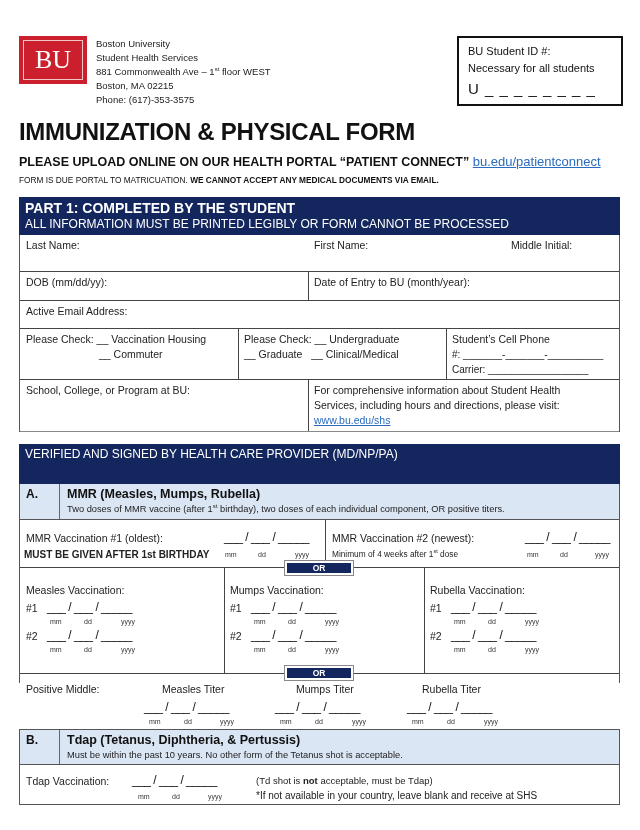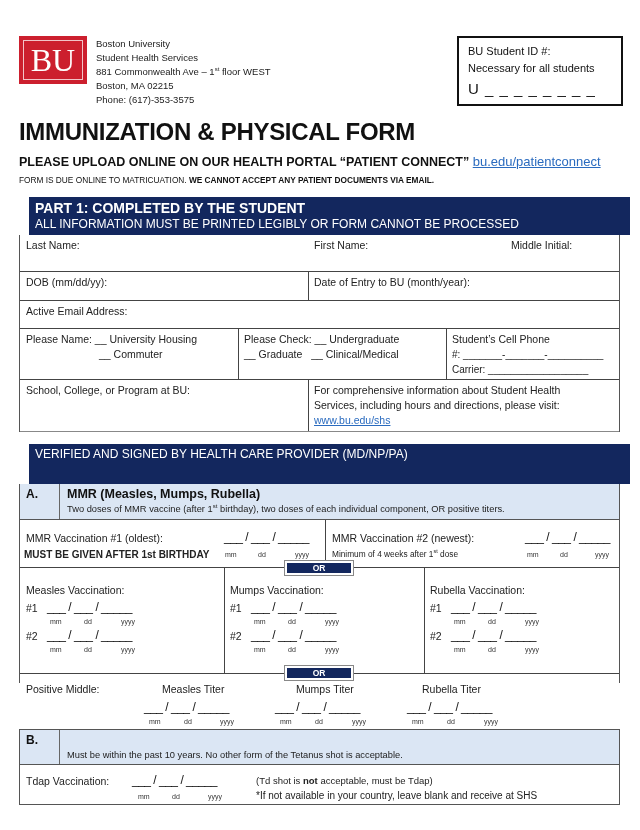--- a/index.html
+++ b/index.html
@@ -3,35 +3,35 @@
   <meta charset="utf-8">
   <style>
     * { box-sizing: border-box; margin: 0; padding: 0; }
     html, body { width: 640px; height: 830px; background: #ffffff; overflow: hidden; }
     body { position: relative; font-family: "Liberation Sans", "DejaVu Sans", sans-serif; color: #111; }
     .abs { position: absolute; }
 
     
     .logo { left: 19px; top: 36px; width: 68px; height: 48px; background: #cc1f2e; border: 1px solid #cc1f2e; }
     .logo-inner { position: absolute; left: 3px; top: 3px; right: 3px; bottom: 3px; border: 1px solid #f2c4c8; display: flex; align-items: center; justify-content: center; }
-    .logo-text { font-family: "Liberation Serif", "DejaVu Serif", serif; color: #fff; font-size: 32px; letter-spacing: 0px; line-height: 1; }
+    .logo-text { font-family: "Liberation Serif", "DejaVu Serif", serif; color: #fff; font-size: 26px; letter-spacing: 0px; line-height: 1; }
     .address { left: 96px; top: 37px; font-size: 9.5px; line-height: 14px; color: #222; }
     .address sup { font-size: 6px; vertical-align: super; line-height: 0; }
 
     .idbox { left: 457px; top: 36px; width: 166px; height: 70px; border: 2px solid #111; padding: 5px 0 0 9px; font-size: 11px; line-height: 17px; }
     .idline { font-size: 15px; margin-top: 3px; letter-spacing: 1px; }
 
     .title { left: 19px; top: 118px; font-size: 24px; font-weight: bold; letter-spacing: -0.3px; color: #111; }
     .upload { left: 19px; top: 154px; font-size: 12.5px; font-weight: bold; color: #111; }
     .upload a { font-weight: normal; color: #2a6bbf; text-decoration: underline; font-size: 13px; }
     .due { left: 19px; top: 175px; font-size: 8.3px; color: #111; }
     .due b { font-weight: bold; }
 
     
-    .sect-head { left: 29px; width: 601px; background: #13275e; color: #fff; padding: 3px 6px 18px 6px; }
+    .sect-head { left: 19px; width: 601px; background: #13275e; color: #fff; padding: 3px 6px 18px 6px; }
     .sect-head .h1 { font-size: 14px; font-weight: bold; line-height: 17px; }
     .sect-head .h2 { font-size: 12px; line-height: 15px; }
     .req { color: #e8222d; }
 
     
     .grid { left: 19px; width: 601px; border-left: 1px solid #555; border-right: 1px solid #555; }
     .cell { position: absolute; font-size: 10.5px; color: #222; padding: 3px 6px; line-height: 15px; }
     .hline { position: absolute; height: 1px; background: #444; }
     .vline { position: absolute; width: 1px; background: #444; }
     .link { color: #2a6bbf; text-decoration: underline; }
@@ -69,21 +69,21 @@
 </div>
 
 <div class="abs idbox">
   <div>BU Student ID #:</div>
   <div>Necessary for all students</div>
   <div class="idline"><span>U</span> <span>_ _ _ _ _ _ _ _</span></div>
 </div>
 
 <div class="abs title">IMMUNIZATION &amp; PHYSICAL FORM</div>
 <div class="abs upload"><span>PLEASE UPLOAD ONLINE ON OUR HEALTH PORTAL “PATIENT CONNECT” </span><a>bu.edu/patientconnect</a></div>
-<div class="abs due"><span>FORM IS DUE ONLINE TO MATRICUATION.  </span><b>WE CANNOT ACCEPT ANY PATIENT DOCUMENTS VIA EMAIL.</b></div>
+<div class="abs due"><span>FORM IS DUE PORTAL TO MATRICUATION.  </span><b>WE CANNOT ACCEPT ANY MEDICAL DOCUMENTS VIA EMAIL.</b></div>
 
 <div class="abs sect-head" style="top:197px; height:38px;">
   <div class="h1">PART 1: COMPLETED BY THE STUDENT</div>
   <div class="h2">ALL INFORMATION MUST BE PRINTED LEGIBLY OR FORM CANNOT BE PROCESSED</div>
 </div>
 
 <div class="abs grid" style="top:235px; height:197px;">
 
   <div class="hline" style="left:0; width:599px; top:36px;"></div>
   <div class="hline" style="left:0; width:599px; top:65px;"></div>
@@ -98,21 +98,21 @@
   <div class="cell" style="left:0; top:0;">Last Name:</div>
   <div class="cell" style="left:288px; top:0;">First Name:</div>
   <div class="cell" style="left:485px; top:0;">Middle Initial:</div>
 
   <div class="cell" style="left:0; top:37px;">DOB (mm/dd/yy):</div>
   <div class="cell" style="left:288px; top:37px;">Date of Entry to BU (month/year):</div>
 
   <div class="cell" style="left:0; top:66px;">Active Email Address:</div>
 
   <div class="cell" style="left:0; top:94px; width:218px;">
-    <div>Please Name: __ University Housing</div>
+    <div>Please Check: __ Vaccination Housing</div>
     <div style="padding-left:73px;">__ Commuter</div>
   </div>
   <div class="cell" style="left:218px; top:94px; width:208px;">
     <div>Please Check: __ Undergraduate</div>
     <div style="white-space:pre;">__ Graduate   __ Clinical/Medical</div>
   </div>
   <div class="cell" style="left:426px; top:94px; width:173px;">
     <div>Student’s Cell Phone</div>
     <div style="white-space:nowrap; font-size:10px;">#: _______-_______-__________</div>
     <div style="white-space:nowrap; font-size:10px;">Carrier: __________________</div>
@@ -219,20 +219,21 @@
 
   <div class="date" style="left:387px; top:180px;">___ / ___ / _____</div>
   <div class="dlbl" style="left:392px; top:198px;">mm</div>
   <div class="dlbl" style="left:427px; top:198px;">dd</div>
   <div class="dlbl" style="left:464px; top:198px;">yyyy</div>
 </div>
 
 <div class="abs sub-head" style="top:729px; height:36px; border-top:1px solid #555; border-bottom:1px solid #555;">
   <div class="vline" style="left:39px; top:0; height:34px; background:#666;"></div>
   <div class="sub-letter">B.</div>
+  <div class="sub-title">Tdap (Tetanus, Diphtheria, &amp; Pertussis)</div>
   <div class="sub-desc">Must be within the past 10 years. No other form of the Tetanus shot is acceptable.</div>
 </div>
 
 <div class="abs grid" style="top:765px; height:40px; border-bottom:1px solid #555;">
   <div class="small" style="left:6px; top:10px;">Tdap Vaccination:</div>
   <div class="date" style="left:112px; top:8px;">___ / ___ / _____</div>
   <div class="dlbl" style="left:118px; top:28px;">mm</div>
   <div class="dlbl" style="left:152px; top:28px;">dd</div>
   <div class="dlbl" style="left:188px; top:28px;">yyyy</div>
   <div class="tiny" style="left:236px; top:10px; font-size:9.5px;"><span>(Td shot is </span><b>not</b><span> acceptable, must be Tdap)</span></div>

